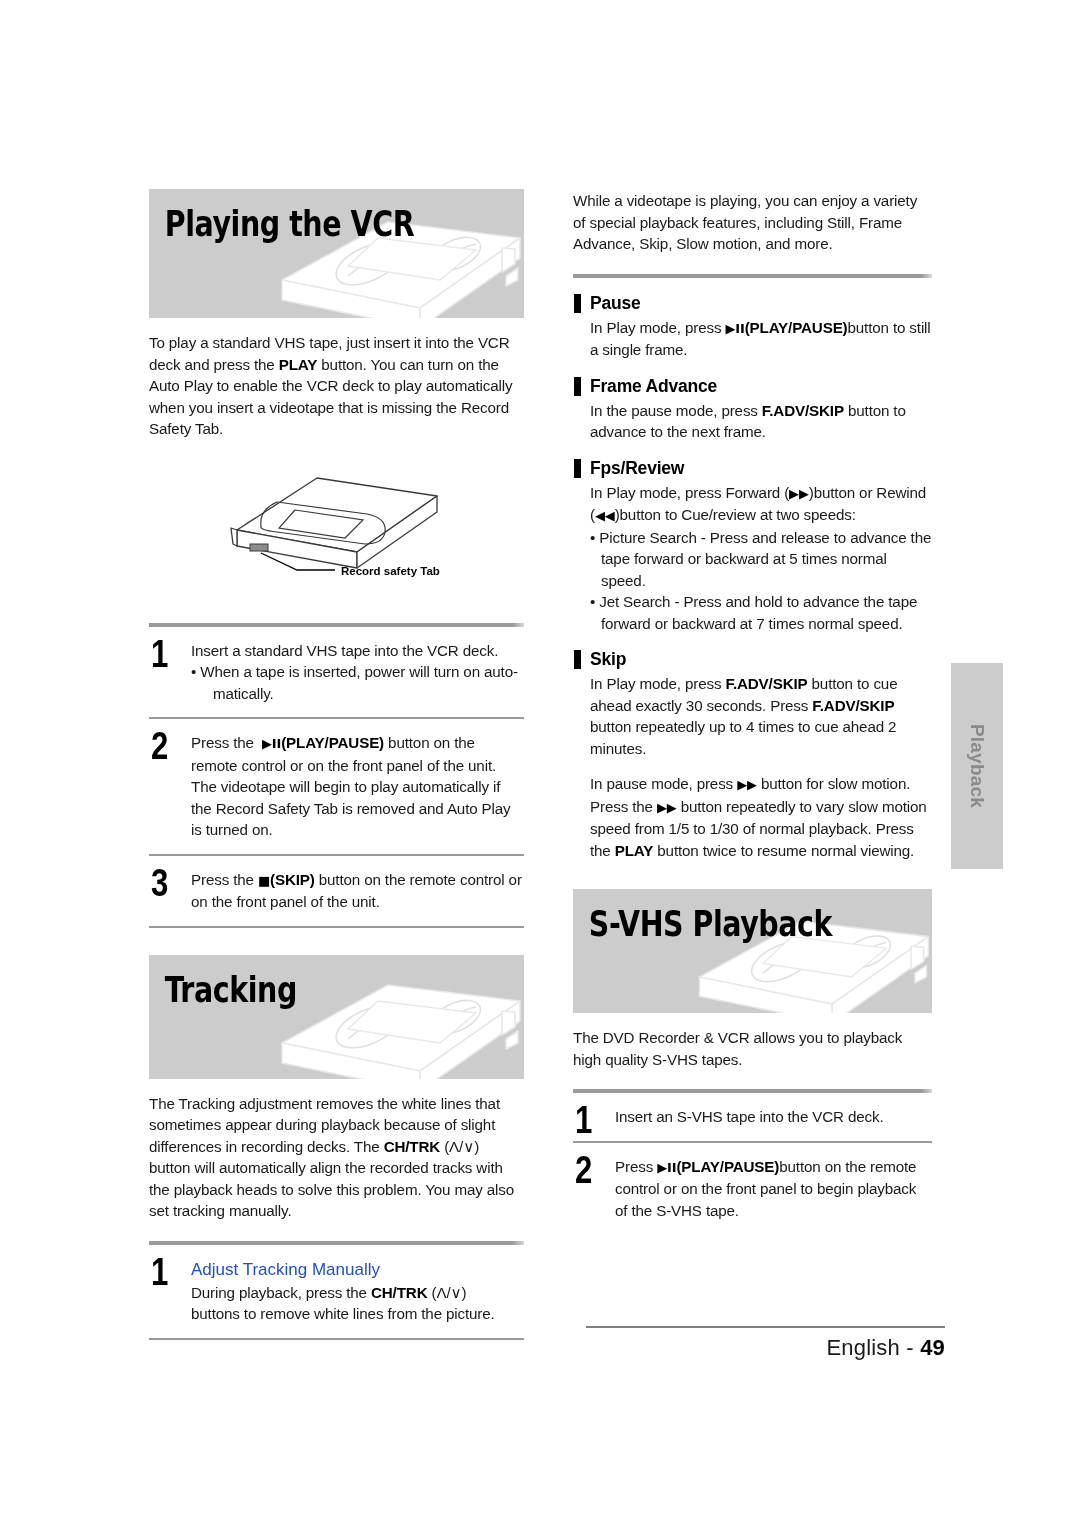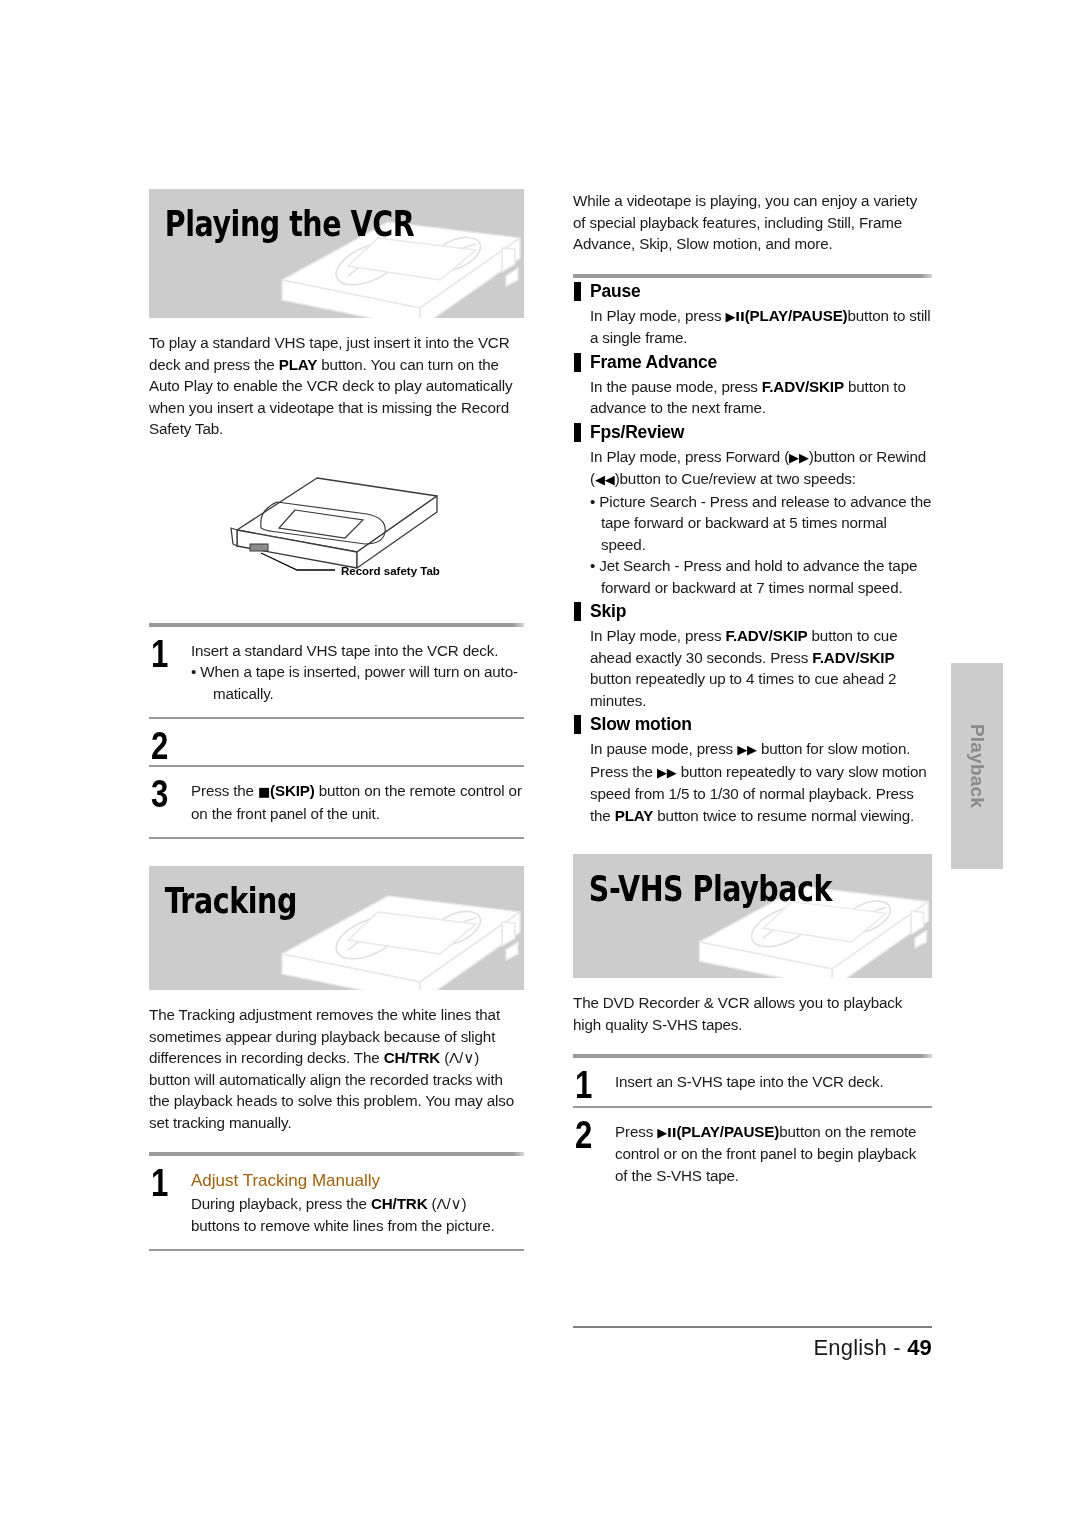--- a/index.html
+++ b/index.html
@@ -112,32 +112,32 @@
   .step-body {
     font-size: 15.2px;
     line-height: 21.5px;
     color: #1a1a1a;
     letter-spacing: -0.15px;
   }
   .step-body b { font-weight: bold; color:#000; }
   .step-sub {
     font-size: 17px;
     line-height: 23px;
-    color: #a16207;
+    color: #1d4ed8;
     margin-bottom: 1px;
   }
   .bullet-line {
     display: block;
     padding-left: 11px;
     text-indent: -11px;
   }
 
   
   .feature {
-    margin-top: 2px;
+    margin-top: 14px;
   }
   .feature-head {
     position: relative;
     padding-left: 17px;
     font-size: 17.5px;
     font-weight: bold;
     line-height: 22px;
     color: #000;
     letter-spacing: -0.2px;
   }
@@ -177,21 +177,21 @@
     white-space: nowrap;
     font-size: 19px;
     font-weight: bold;
     color: #8a8a8a;
     letter-spacing: 0.2px;
   }
 
   
   .footer {
     position: absolute;
-    left: 573px;
+    left: 586px;
     top: 1326px;
     width: 359px;
   }
   .footer-text {
     text-align: right;
     font-size: 22px;
     color: #1a1a1a;
     padding-top: 7px;
     letter-spacing: 0.2px;
   }
@@ -264,20 +264,21 @@
       <div class="step-body">
         <span>Insert a standard VHS tape into the VCR deck.</span><br>
         <span class="bullet-line">• When a tape is inserted, power will turn on auto-<br><span style="padding-left:11px;">matically.</span></span>
       </div>
     </div>
 
     <div class="rule-thin"></div>
 
     <div class="step">
       <div class="step-num">2</div>
+      <div class="step-body">Press the&nbsp; <b class="glyph">▶II</b><b>(PLAY/PAUSE)</b> button on the remote control or on the front panel of the unit. The videotape will begin to play automatically if the Record Safety Tab is removed and Auto Play is turned on.</div>
     </div>
 
     <div class="rule-thin"></div>
 
     <div class="step">
       <div class="step-num">3</div>
       <div class="step-body">Press the <b class="glyph">■</b><b>(SKIP)</b> button on the remote control or on the front panel of the unit.</div>
     </div>
 
     <div class="rule-thin"></div>
@@ -336,21 +337,20 @@
       <div class="feature-head">Fps/Review</div>
       <div class="feature-body">In Play mode, press Forward (<b class="glyph">▶▶</b>)button or Rewind (<b class="glyph">◀◀</b>)button to Cue/review at two speeds:<br><span class="bullet-line">• Picture Search - Press and release to advance the tape forward or backward at 5 times normal speed.</span><span class="bullet-line">• Jet Search - Press and hold to advance the tape forward or backward at 7 times normal speed.</span></div>
     </div>
 
     <div class="feature">
       <div class="feature-head">Skip</div>
       <div class="feature-body">In Play mode, press <b>F.ADV/SKIP</b> button to cue ahead exactly 30 seconds. Press <b>F.ADV/SKIP</b> button repeatedly up to 4 times to cue ahead 2 minutes.</div>
     </div>
 
     <div class="feature">
-      <div class="feature-head">Slow motion</div>
       <div class="feature-body">In pause mode, press <b class="glyph">▶▶</b> button for slow motion. Press the <b class="glyph">▶▶</b> button repeatedly to vary slow motion speed from 1/5 to 1/30 of normal playback. Press the <b>PLAY</b> button twice to resume normal viewing.</div>
     </div>
 
     <div class="banner" style="width:359px;height:124px;margin-top:28px;">
       <svg class="vhs-art" viewBox="0 0 260 130" width="250" height="125" style="right:-6px;bottom:-14px;">
         <g fill="#ffffff" stroke="#e8e8e8" stroke-width="1.6" stroke-linejoin="round">
           <path d="M12 78 L118 20 L250 36 L150 106 Z"></path>
           <path d="M12 78 L12 98 L150 126 L150 106 Z"></path>
           <path d="M150 106 L250 36 L250 56 L150 126 Z"></path>
           <path d="M232 46 L245 47 L245 62 L232 70 Z"></path>

